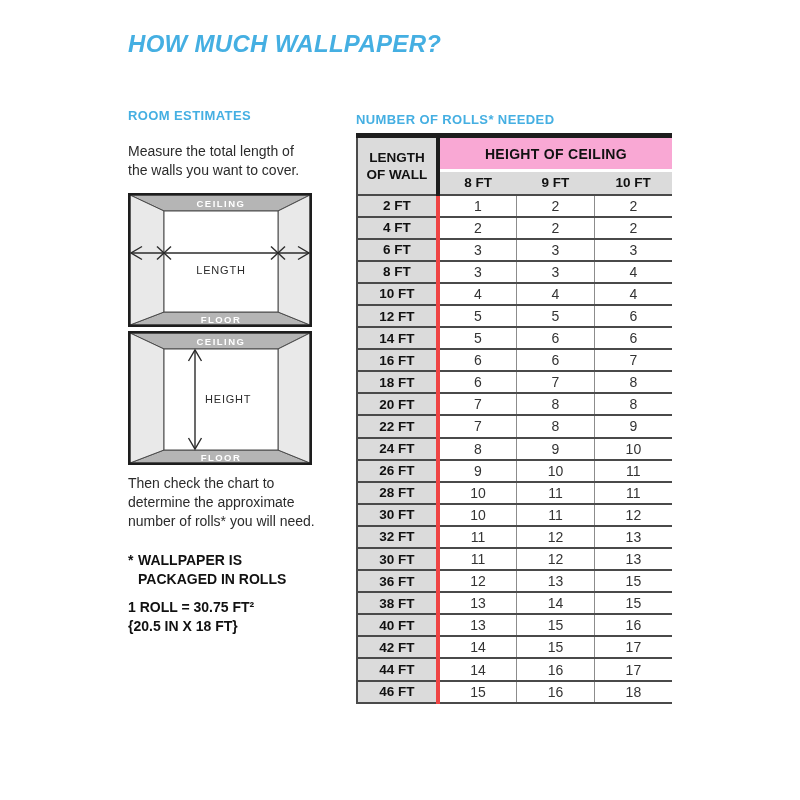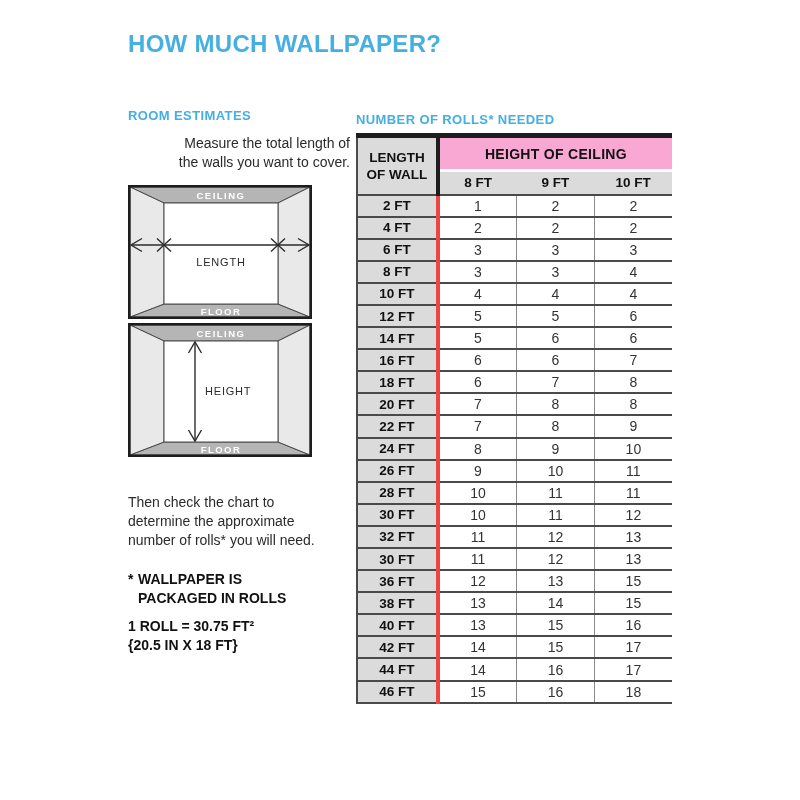--- a/index.html
+++ b/index.html
@@ -2,32 +2,32 @@
 <html style="--accent: #45AFE2;"><head>
 <meta charset="utf-8">
 <style>
   :root { --accent:#45AFE2; }
   * { margin:0; padding:0; box-sizing:border-box; }
   body { background:#fff; font-family:"Liberation Sans", sans-serif; }
   .page { position:relative; width:800px; height:800px; background:#ffffff; overflow:hidden; }
 
   .page-title {
     position:absolute; left:128px; top:30px;
-    font-size:24px; font-weight:bold; color:var(--accent); letter-spacing:0.3px;
+    font-size:24px; font-weight:bold; color:var(--accent); letter-spacing:0.3px;font-style:italic;
   }
 
   
   .left-col { position:absolute; left:128px; top:108px; width:222px; }
   .section-heading { font-size:13px; font-weight:bold; color:var(--accent); letter-spacing:0.4px; }
   .step-text {
     font-size:14px; line-height:19px; color:#2b2b2b; white-space:pre-line;
   }
-  .step1 { margin-top:11px;text-align:right; }
+  .step1 { margin-top:19px; }
   .step2 { margin-top:24px; }
-  .step3 { margin-top:36px; }
+  .step3 { margin-top:9px; }
   .room-svg { display:block; margin-top:13px; }
   .room-svg.second { margin-top:4px; }
   .footnote { display:flex; margin-top:20px; font-size:14px; font-weight:bold; color:#111; line-height:19px; }
   .footnote .marker { width:10px; }
   .footnote .fn-text { white-space:pre-line; }
   .roll-info { margin-top:9px; font-size:14px; font-weight:bold; color:#111; line-height:19px; }
 
   
   .table-heading {
     position:absolute; left:356px; top:112px; width:316px; text-align:left;

